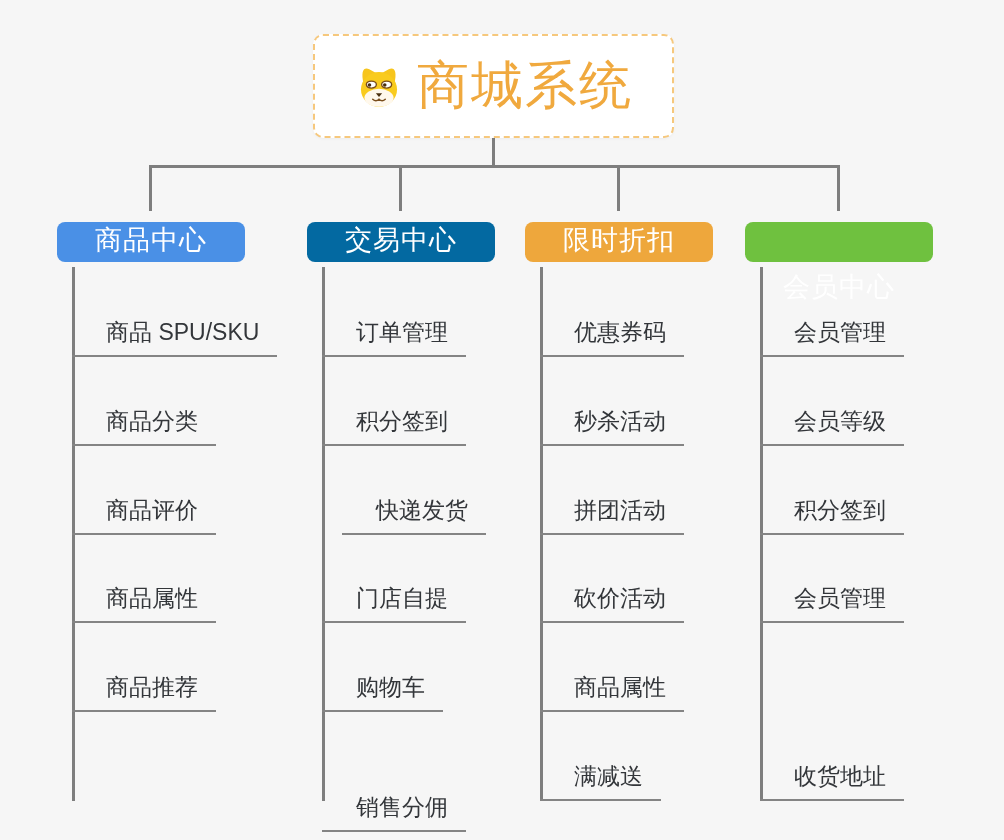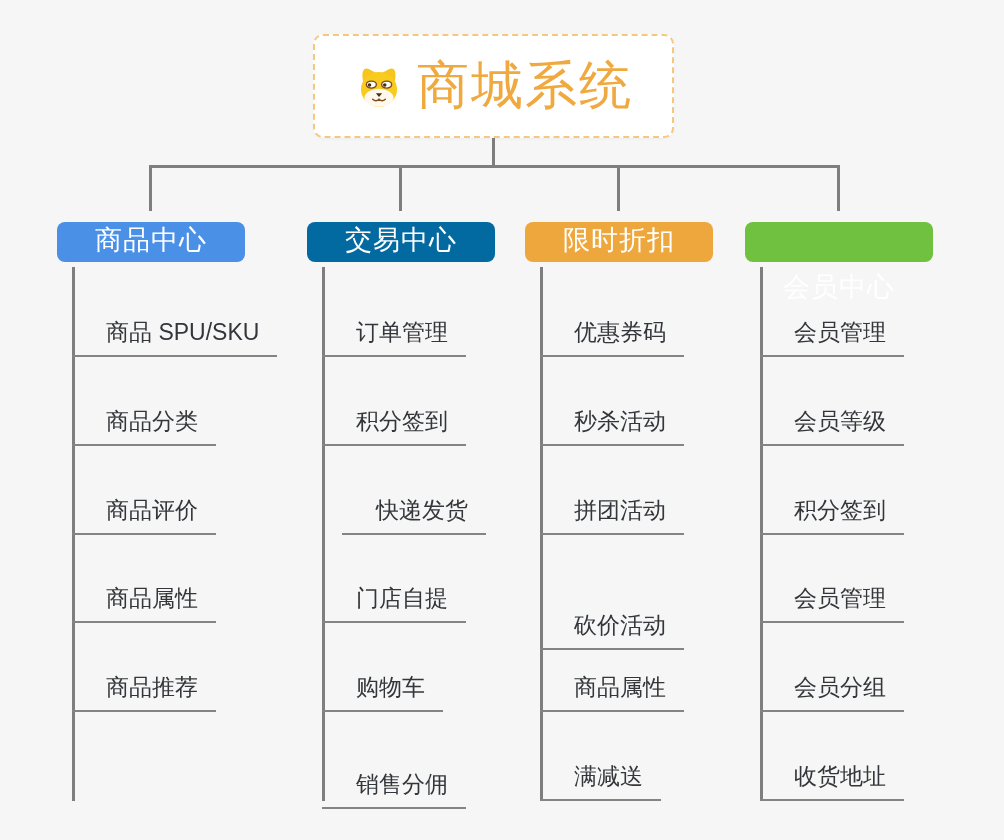--- a/index.html
+++ b/index.html
@@ -86,29 +86,28 @@
   <div class="item" style="left:72px;top:402px">商品分类</div>
   <div class="item" style="left:72px;top:491px">商品评价</div>
   <div class="item" style="left:72px;top:579px">商品属性</div>
   <div class="item" style="left:72px;top:668px">商品推荐</div>
 
   <div class="item" style="left:322px;top:313px">订单管理</div>
   <div class="item" style="left:322px;top:402px">积分签到</div>
   <div class="item" style="left:342px;top:491px">快递发货</div>
   <div class="item" style="left:322px;top:579px">门店自提</div>
   <div class="item" style="left:322px;top:668px">购物车</div>
-  <div class="item" style="left:322px;top:765px">销售分佣</div>
+  <div class="item" style="left:322px;top:788px">销售分佣</div>
 
   <div class="item" style="left:540px;top:313px">优惠券码</div>
   <div class="item" style="left:540px;top:402px">秒杀活动</div>
   <div class="item" style="left:540px;top:491px">拼团活动</div>
-  <div class="item" style="left:540px;top:606px">砍价活动</div>
+  <div class="item" style="left:540px;top:579px">砍价活动</div>
   <div class="item" style="left:540px;top:668px">商品属性</div>
   <div class="item" style="left:540px;top:757px">满减送</div>
 
   <div class="item" style="left:760px;top:313px">会员管理</div>
   <div class="item" style="left:760px;top:402px">会员等级</div>
   <div class="item" style="left:760px;top:491px">积分签到</div>
   <div class="item" style="left:760px;top:579px">会员管理</div>
-  <div class="item" style="left:760px;top:668px">会员分组</div>
   <div class="item" style="left:760px;top:757px">收货地址</div>
 
 </div>
 
 </body></html>

